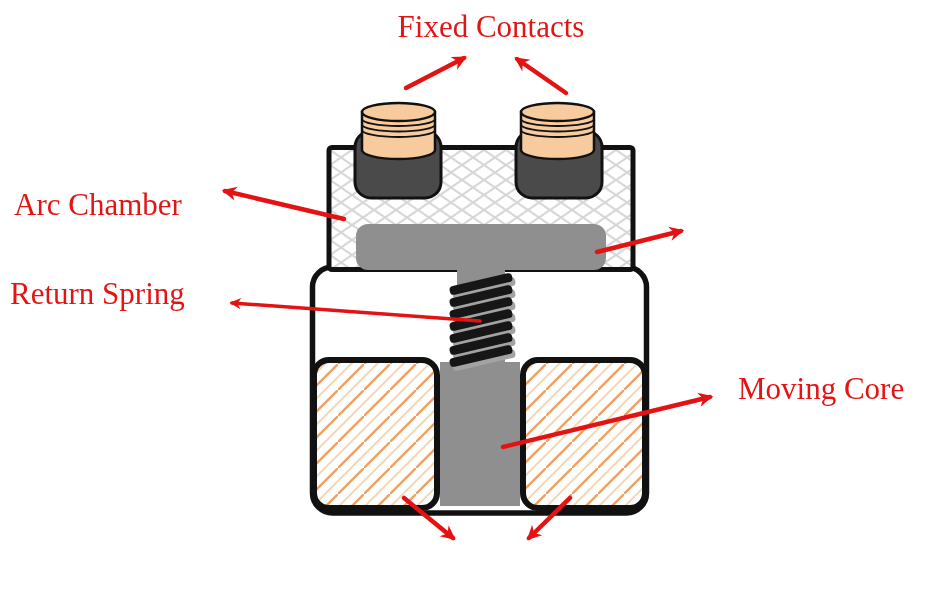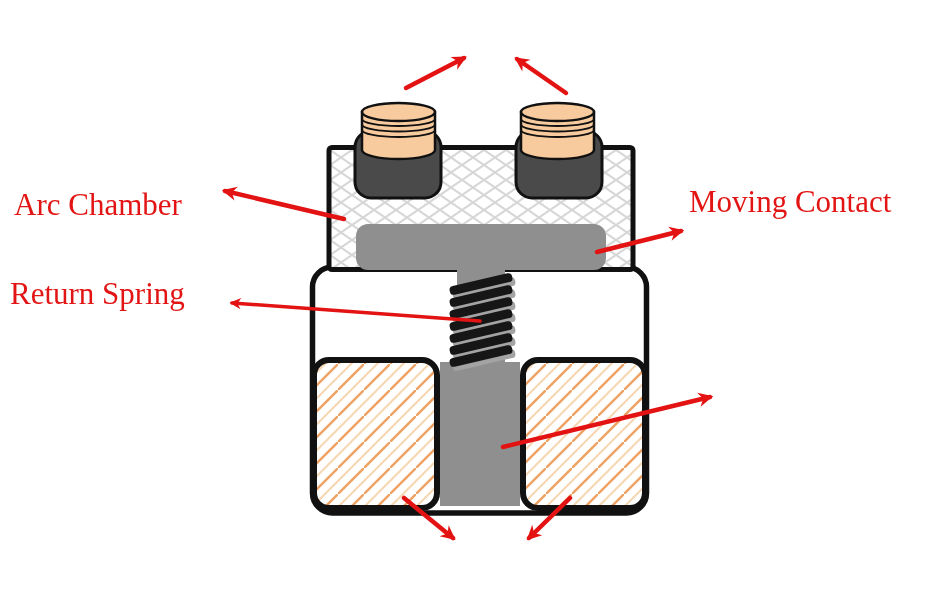--- a/index.html
+++ b/index.html
@@ -86,16 +86,17 @@
       <line x1="566" y1="93" x2="517" y2="59" marker-end="url(#ah)" stroke="#e41313"></line>
       <line x1="344" y1="219" x2="225" y2="191" marker-end="url(#ah)" stroke="#e41313"></line>
       <line x1="597" y1="252" x2="681" y2="231" marker-end="url(#ah)" stroke="#e41313"></line>
       <line x1="480" y1="321" x2="232" y2="303" marker-end="url(#ah)" stroke-width="3.5" stroke="#e41313"></line>
       <line x1="503" y1="447" x2="710" y2="397" marker-end="url(#ah)" stroke="#e41313"></line>
       <line x1="404" y1="498" x2="453" y2="538" marker-end="url(#ah)" stroke="#e41313"></line>
       <line x1="570" y1="498" x2="529" y2="538" marker-end="url(#ah)" stroke="#e41313"></line>
     </g>
   </svg>
 
+  <div class="lbl lbl-fixed" style="color: rgb(227, 20, 20);">Fixed Contacts</div>
   <div class="lbl lbl-arc" style="color: rgb(227, 20, 20);">Arc Chamber</div>
-  <div class="lbl lbl-movcon" style="color: rgb(227, 20, 20);">Moving Contact</div>
   <div class="lbl lbl-spring" style="color: rgb(227, 20, 20);">Return Spring</div>
+  <div class="lbl lbl-core" style="color: rgb(227, 20, 20);">Moving Core</div>
 </div>
 
 </body></html>

